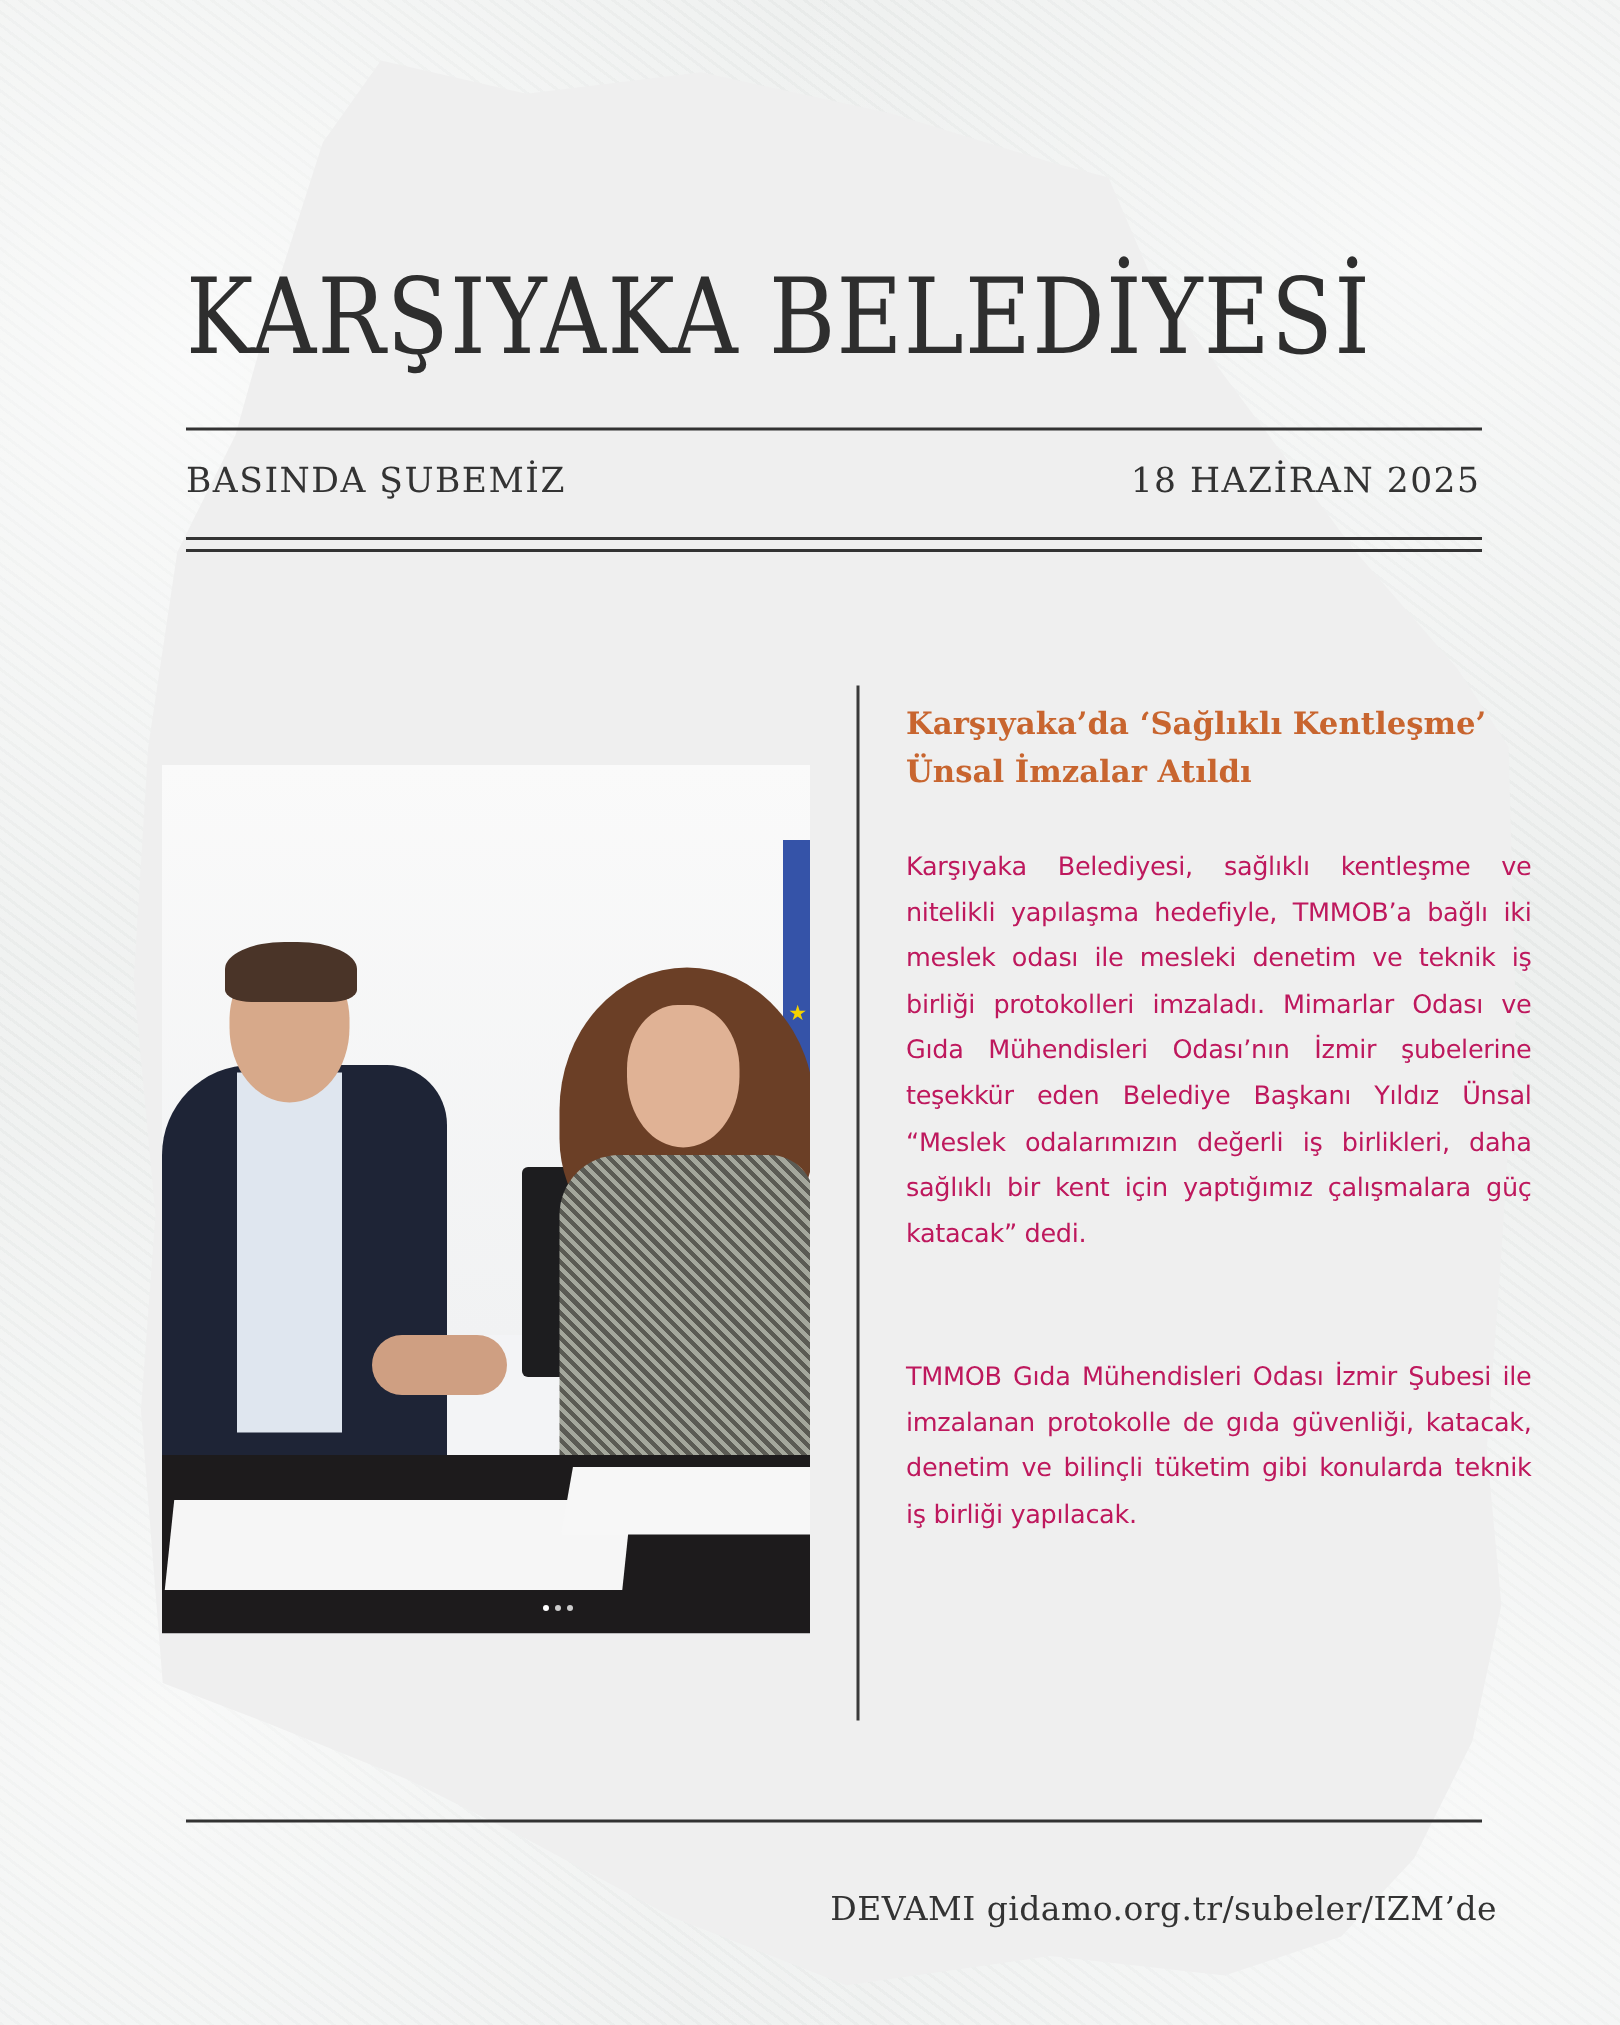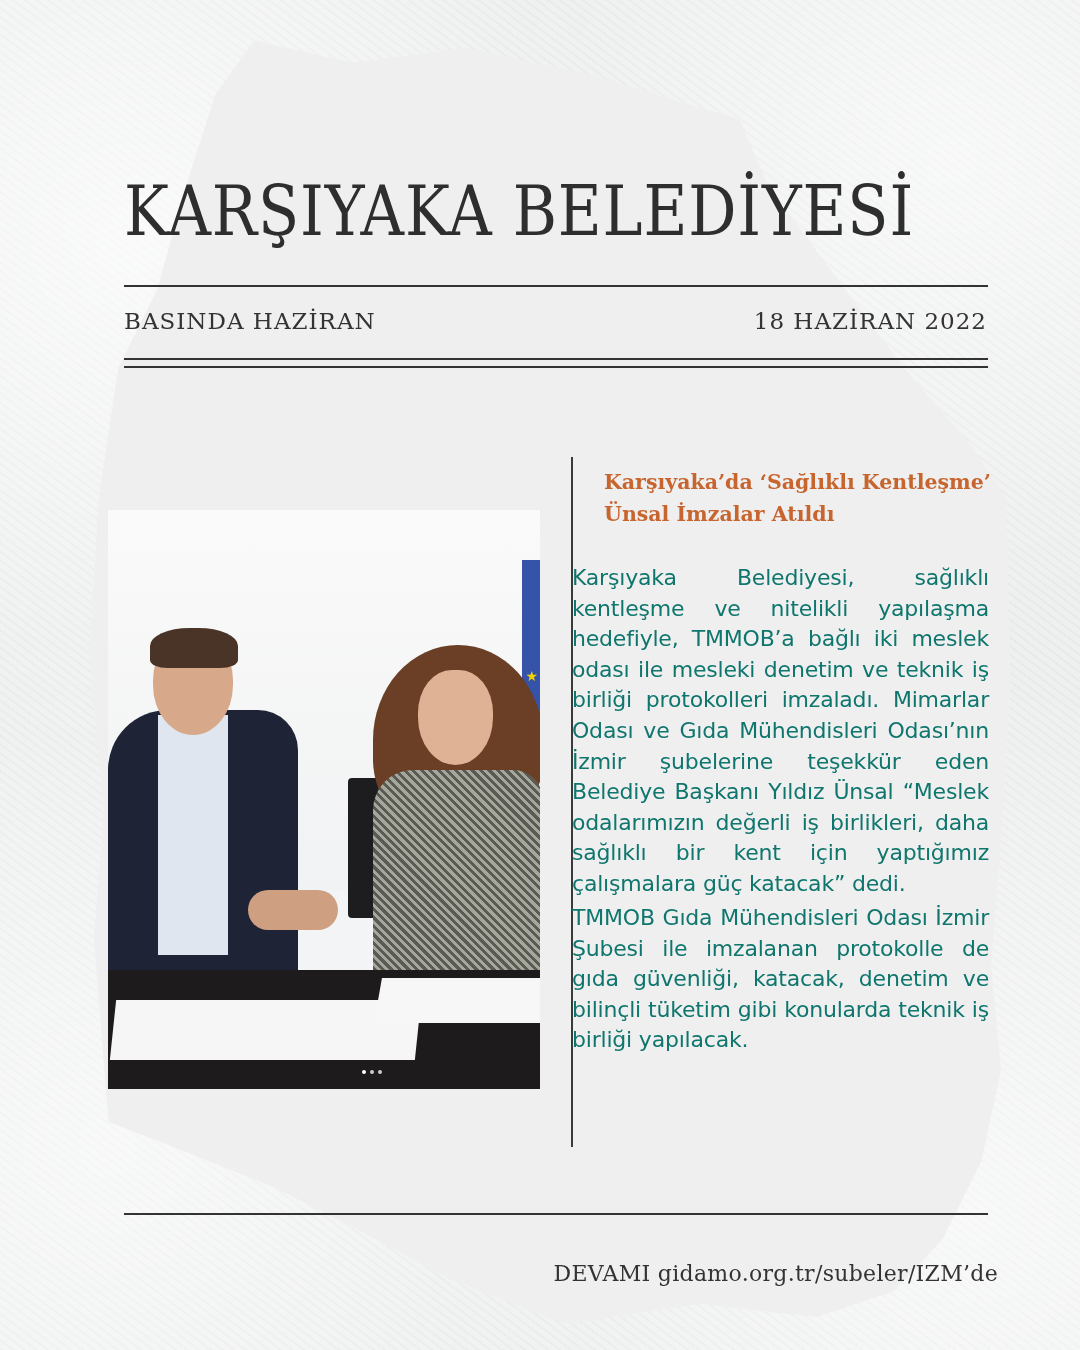--- a/index.html
+++ b/index.html
@@ -64,45 +64,45 @@
     .photo .dots { position:absolute; left:254px; top:560px; display:flex; gap:4px; }
     .photo .dots span { width:4px; height:4px; border-radius:50%; background:#ccc; display:block; }
     .photo .dots span.on { background:#fff; }
     .vdivider { position:absolute; left:571px; top:457px; width:2px; height:690px; background:#3a3a3a; }
     .headline {
       position:absolute; left:604px; top:466px; width:400px;
       font-family: "DejaVu Serif", serif; font-weight: bold;
       font-size: 20.5px; line-height: 32px; color: #c8652f;
     }
     .body-text {
-      position:absolute; left:572px; width:417px;
+      position:absolute; left:604px; width:417px;
       font-family: "DejaVu Sans", sans-serif; font-weight: normal;
-      font-size: 22px; line-height: 30.6px; color: #0f766e;
+      font-size: 17px; line-height: 30.6px; color: #be185d;
       text-align: justify; letter-spacing: -0.2px;
     }
     .p1 { top: 563px; }
     .p2 { top: 903px; }
     .footer-link {
       position:absolute; right:82px; top:1261px;
       font-family: "DejaVu Serif", serif; font-size: 22px; color:#333;
       letter-spacing: 0.3px;
       margin-left: 20px;
     }
   </style>
 </head>
 <body>
 
 <div class="texture"></div>
 <div class="paper"></div>
 
 <h1 class="title" style="margin:0;">KARŞIYAKA BELEDİYESİ</h1>
 
 <div class="rule" style="left:124px; top:285px; width:864px; height:2px;"></div>
-<div class="meta meta-left">BASINDA HAZİRAN</div>
-<div class="meta meta-right">18 HAZİRAN 2022</div>
+<div class="meta meta-left">BASINDA ŞUBEMİZ</div>
+<div class="meta meta-right">18 HAZİRAN 2025</div>
 <div class="rule" style="left:124px; top:358px; width:864px; height:2px;"></div>
 <div class="rule" style="left:124px; top:366px; width:864px; height:2px;"></div>
 
 <div class="photo">
   <div class="window"></div>
   <div class="flag"></div>
   <div class="flag-star">★</div>
   <div class="chair"></div>
   <div class="woman-hair"></div>
   <div class="woman-top"></div>

